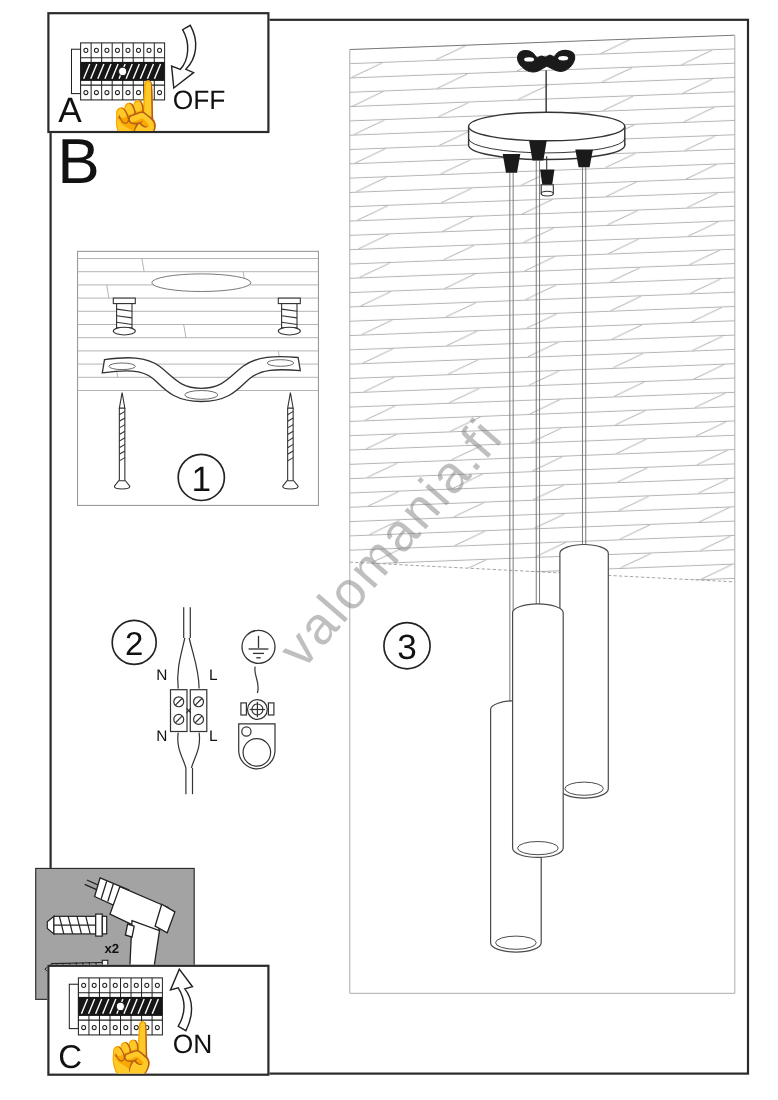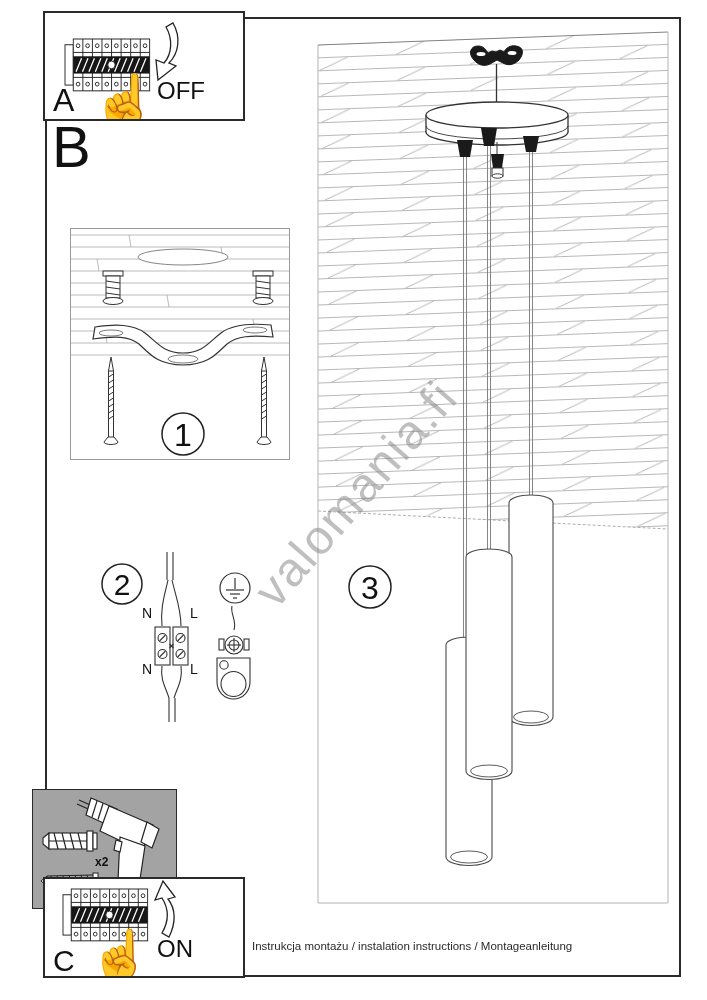--- a/index.html
+++ b/index.html
@@ -382,14 +382,13 @@
 
   <g>
     <circle cx="70" cy="567" r="21" fill="#fff" stroke="#222" stroke-width="1.5"></circle>
     <text x="70" y="579" font-size="32" text-anchor="middle" fill="#111">3</text>
   </g>
 </svg>
 
 <div class="abs watermark">valomania.fi</div>
 
 <div class="abs footer">
-  <div>Instrukcja montażu / instalation instructions / Montageanleitung</div>
 </div>
 
 </body></html>

